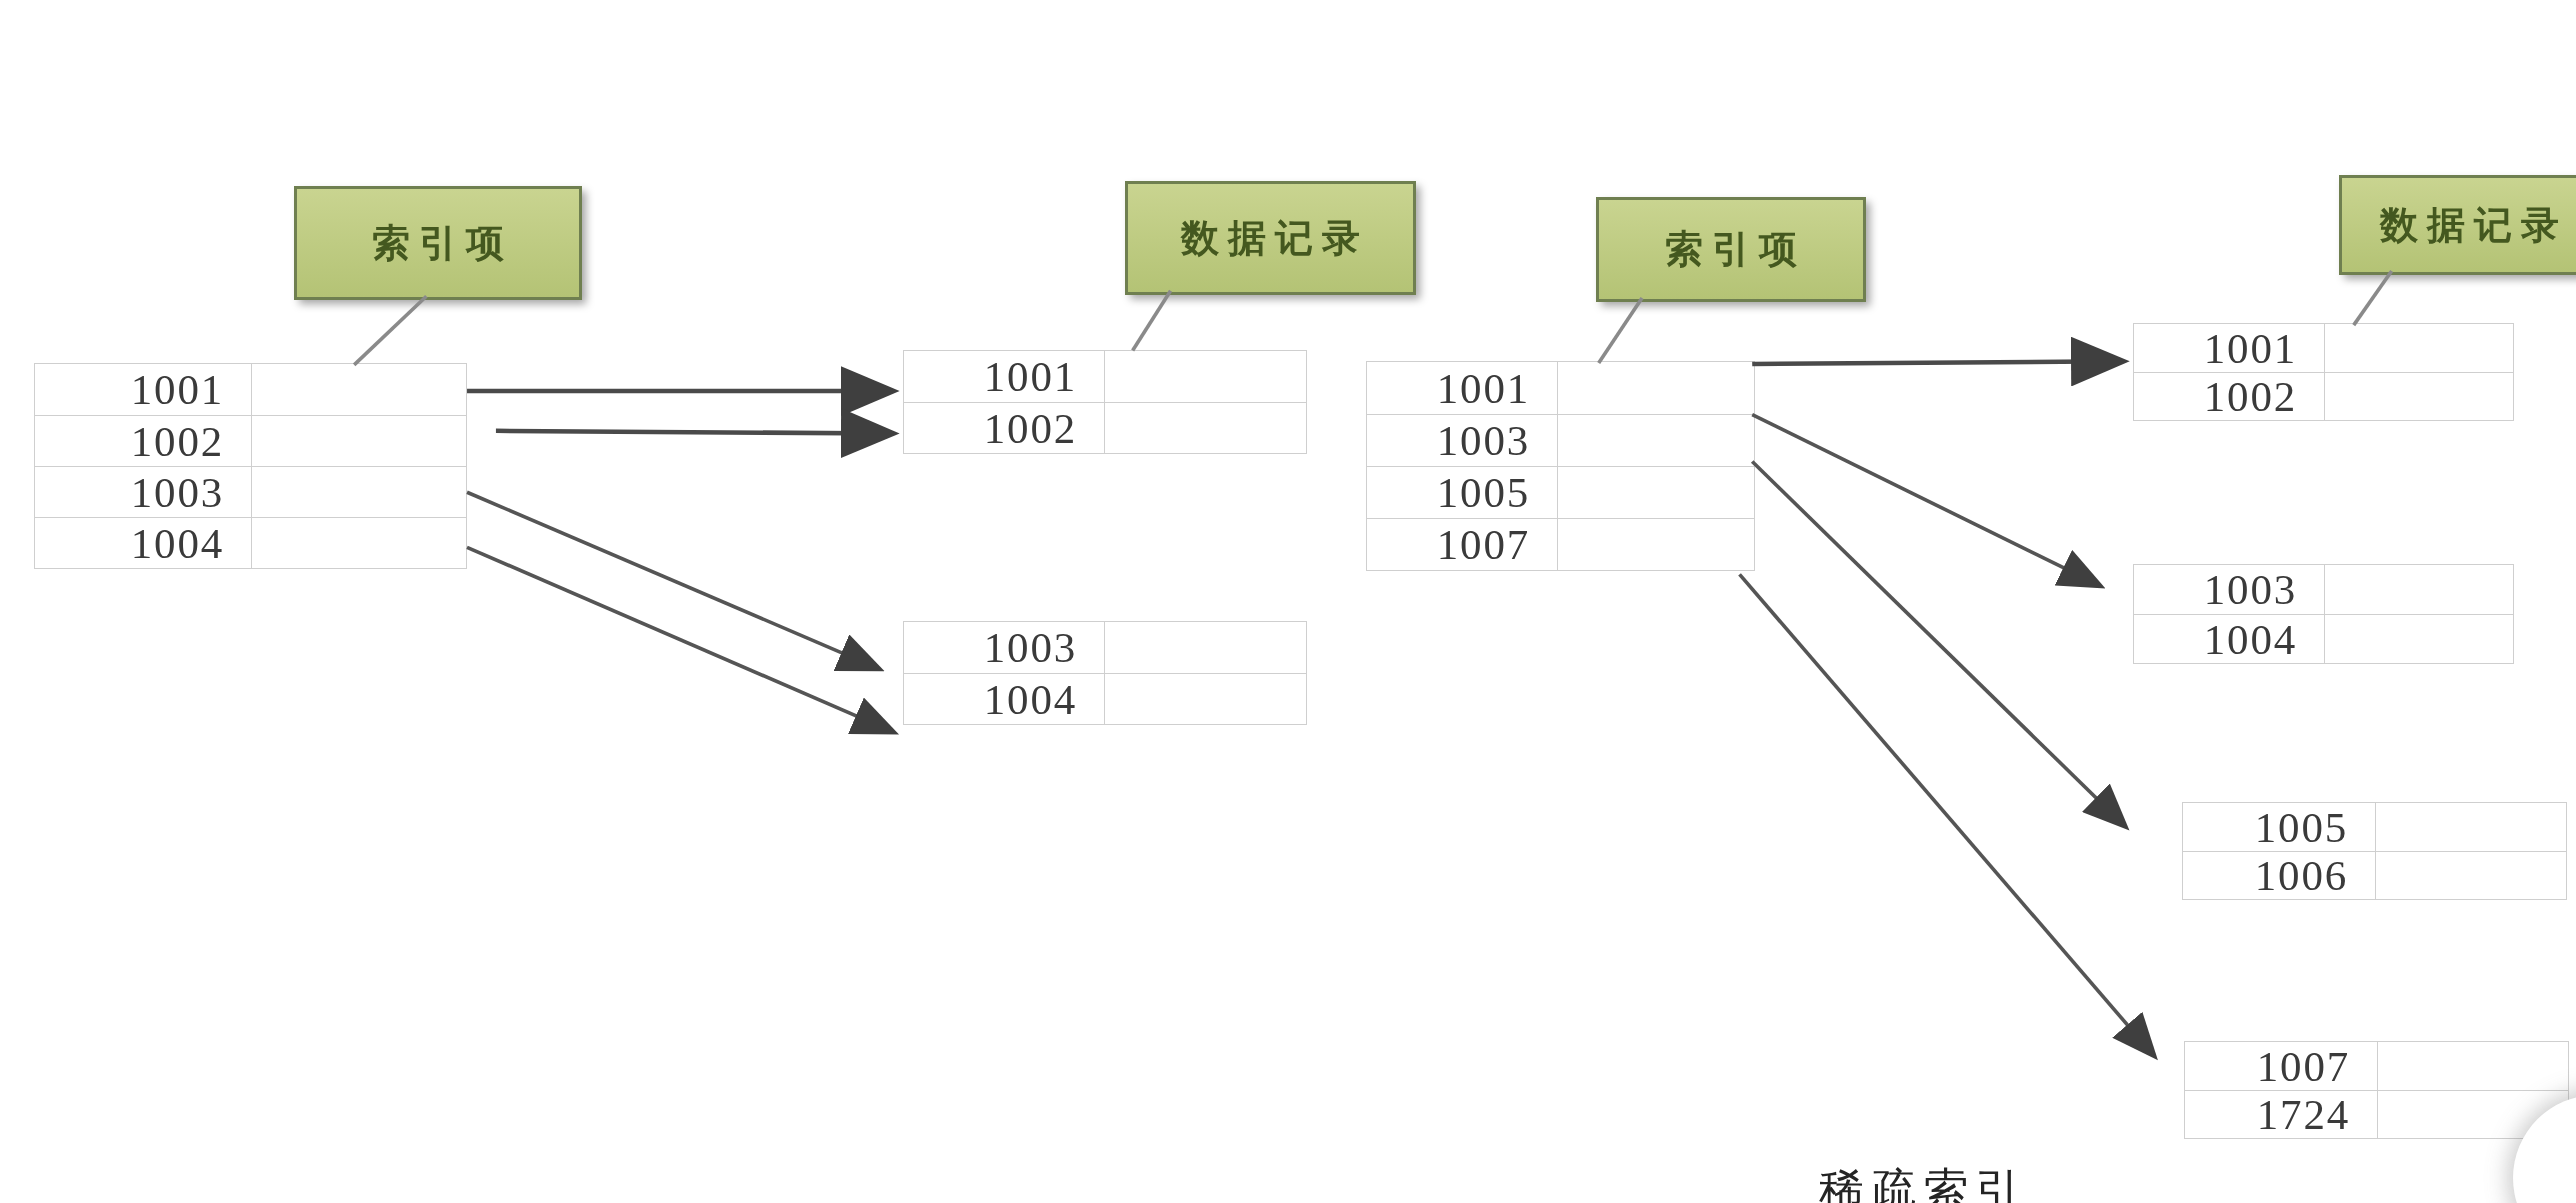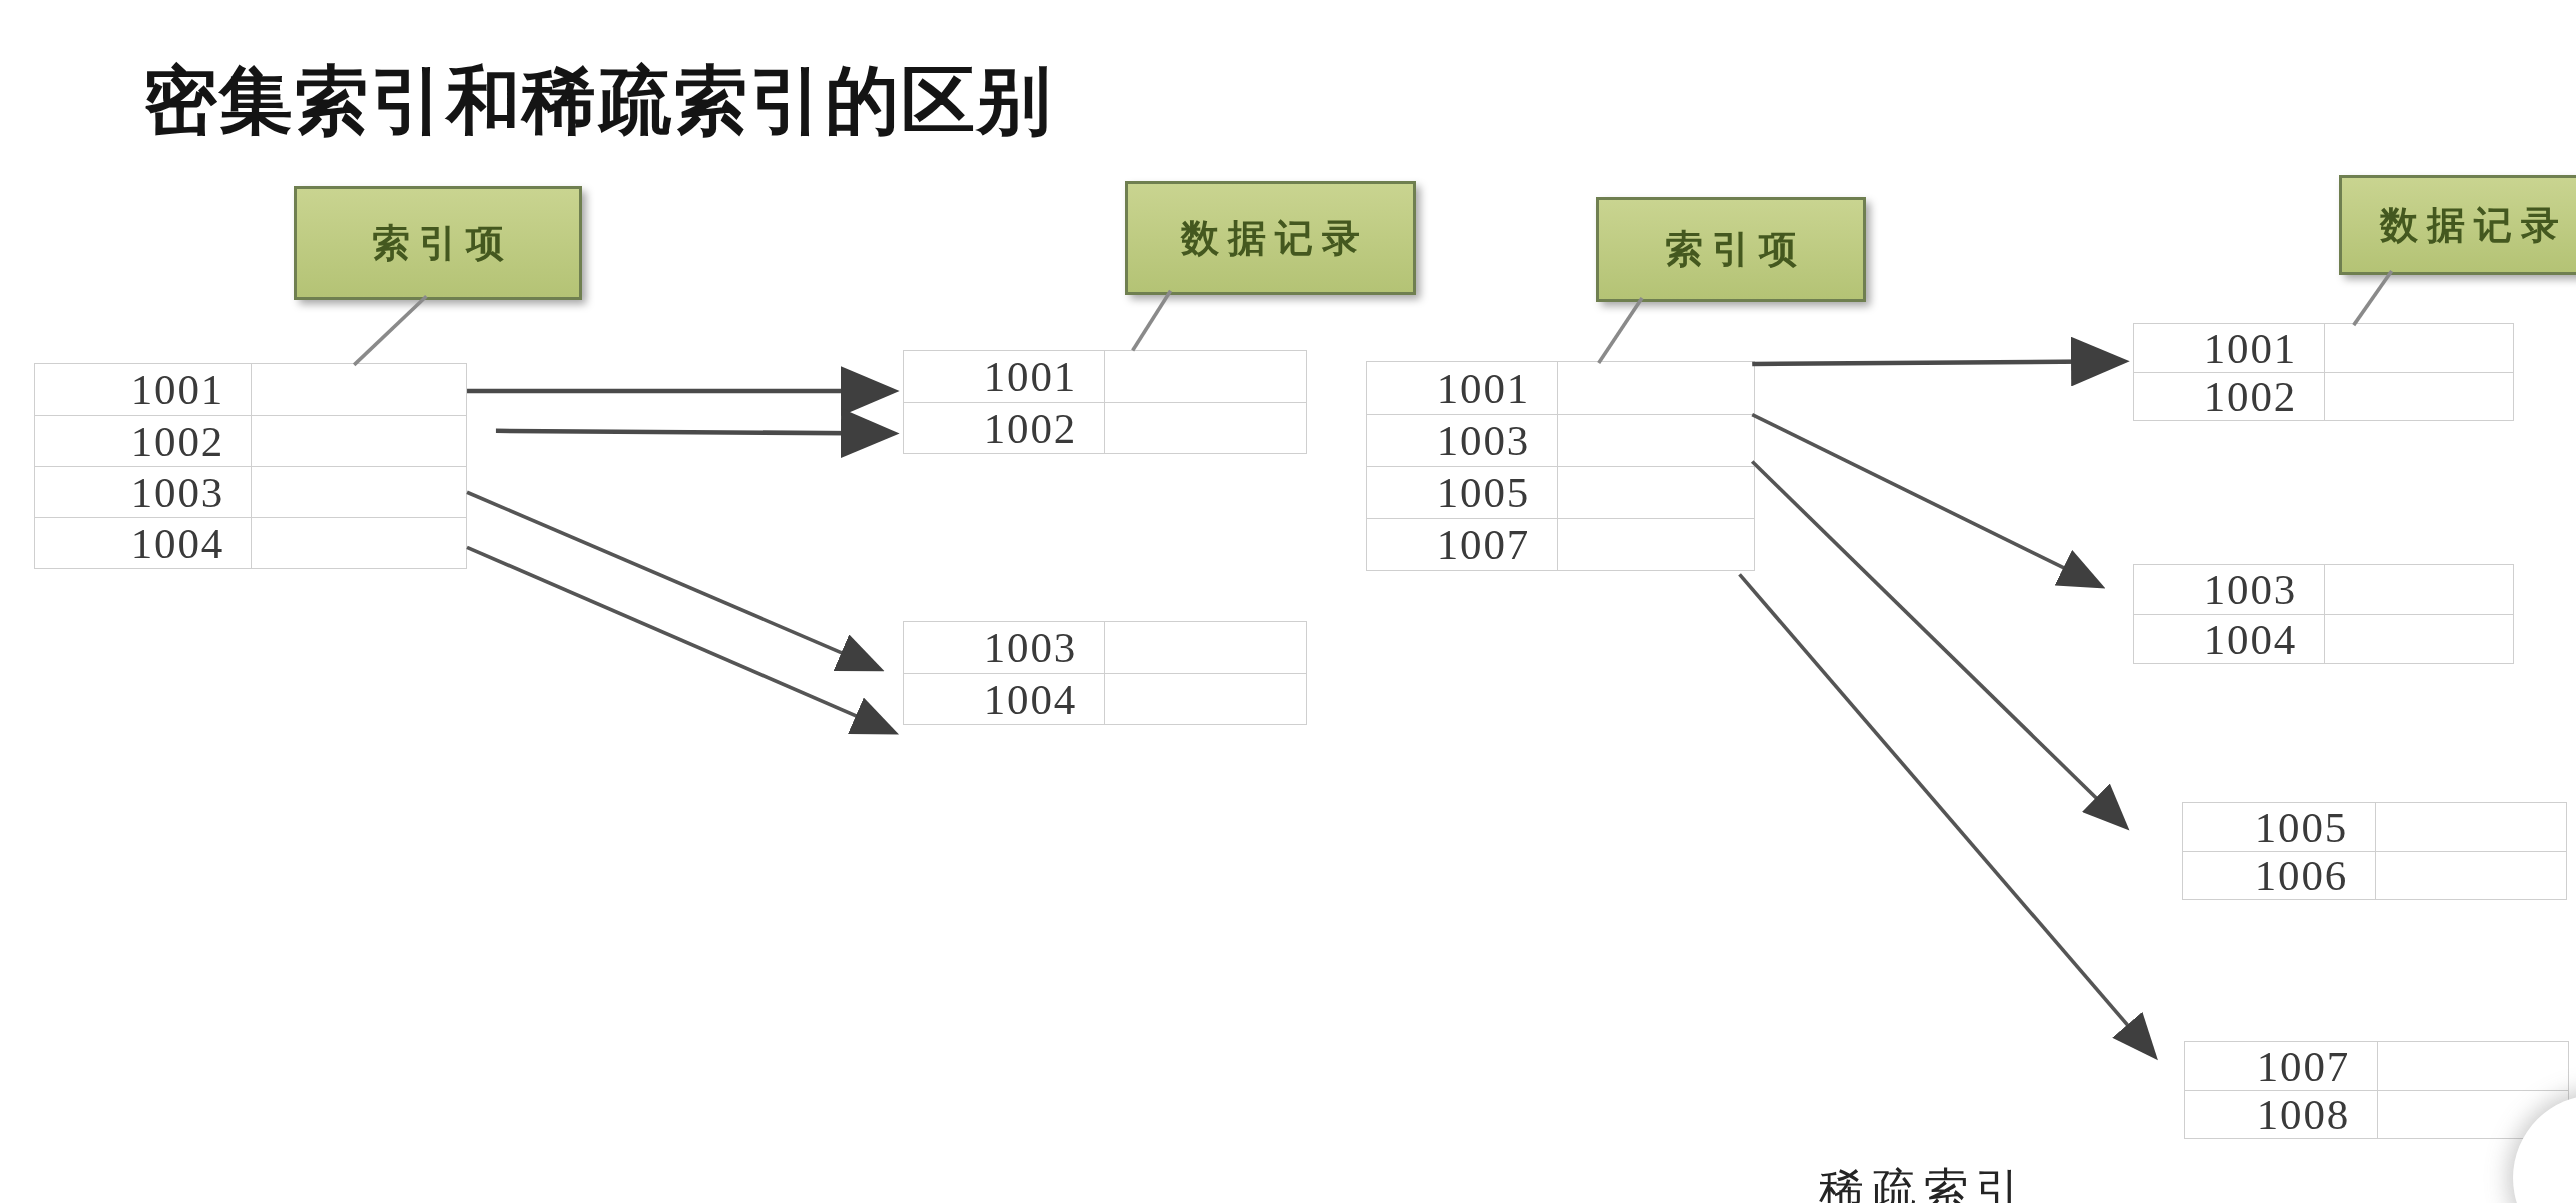--- a/index.html
+++ b/index.html
@@ -80,21 +80,20 @@
     border-radius:50%;
     background:#ffffff;
     box-shadow:0 0 22px 5.4px rgba(110,110,110,0.35);
   }
 </style>
 </head>
 <body>
 
 <div id="stage">
 
-  <div class="title">密集索引和稀疏索引的区别</div>
 
   <div class="glabel" style="left:246px;top:186px;width:282px;height:108px;">
     <span>索引项</span>
   </div>
 
   <div class="gtable" style="left:34px;top:363px;width:431px;">
     <div class="grow" style="height:51px;">
       <div class="c1" style="width:217px;">1001</div>
       <div class="c2"></div>
     </div>
@@ -198,21 +197,21 @@
       <div class="c2"></div>
     </div>
   </div>
 
   <div class="gtable" style="left:2184px;top:1041px;width:383px;">
     <div class="grow" style="height:48px;">
       <div class="c1" style="width:193px;">1007</div>
       <div class="c2"></div>
     </div>
     <div class="grow" style="height:48px;">
-      <div class="c1" style="width:193px;">1008</div>
+      <div class="c1" style="width:193px;">1724</div>
       <div class="c2"></div>
     </div>
   </div>
 
   <div class="caption" style="left:1819px;top:1136px;margin-top:24px;">稀疏索引</div>
 
   <svg id="arrow-layer" width="2576" height="1203" viewBox="0 0 2852 1332">
     <defs>
       <marker id="ah" markerWidth="13" markerHeight="11" refX="11" refY="5.5" orient="auto" markerUnits="strokeWidth">
         <path d="M0,0 L13,5.5 L0,11 z" fill="#3f3f3f"></path>

